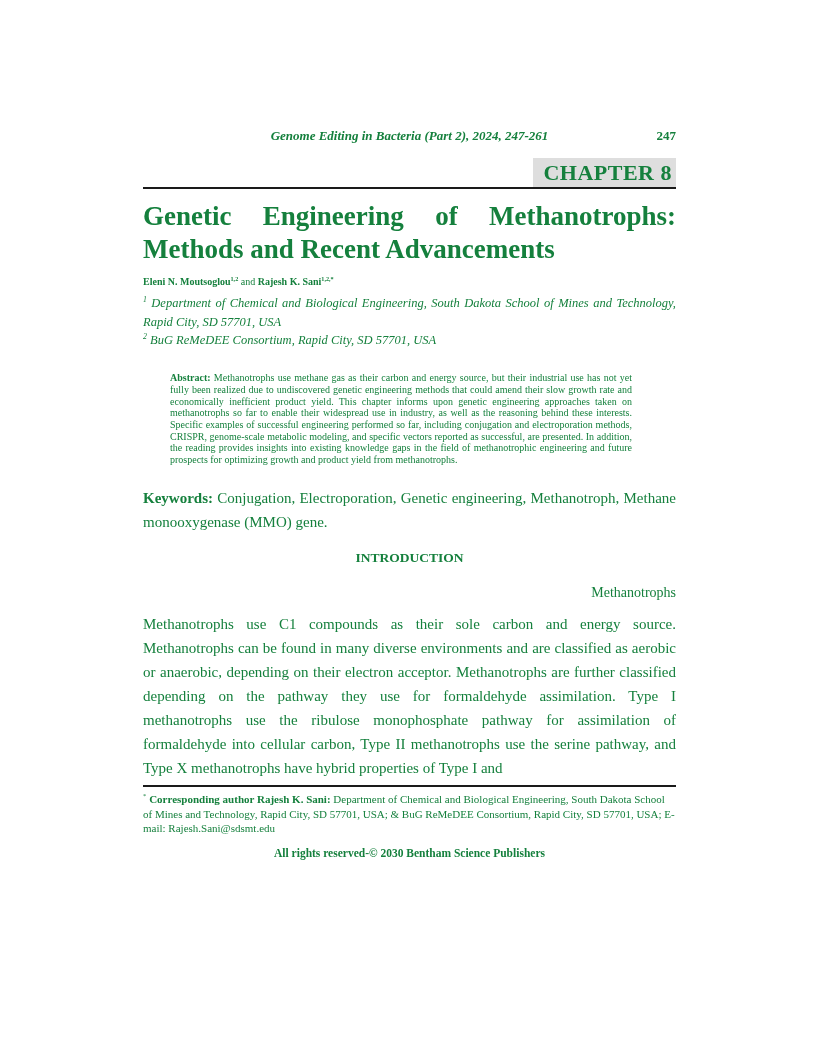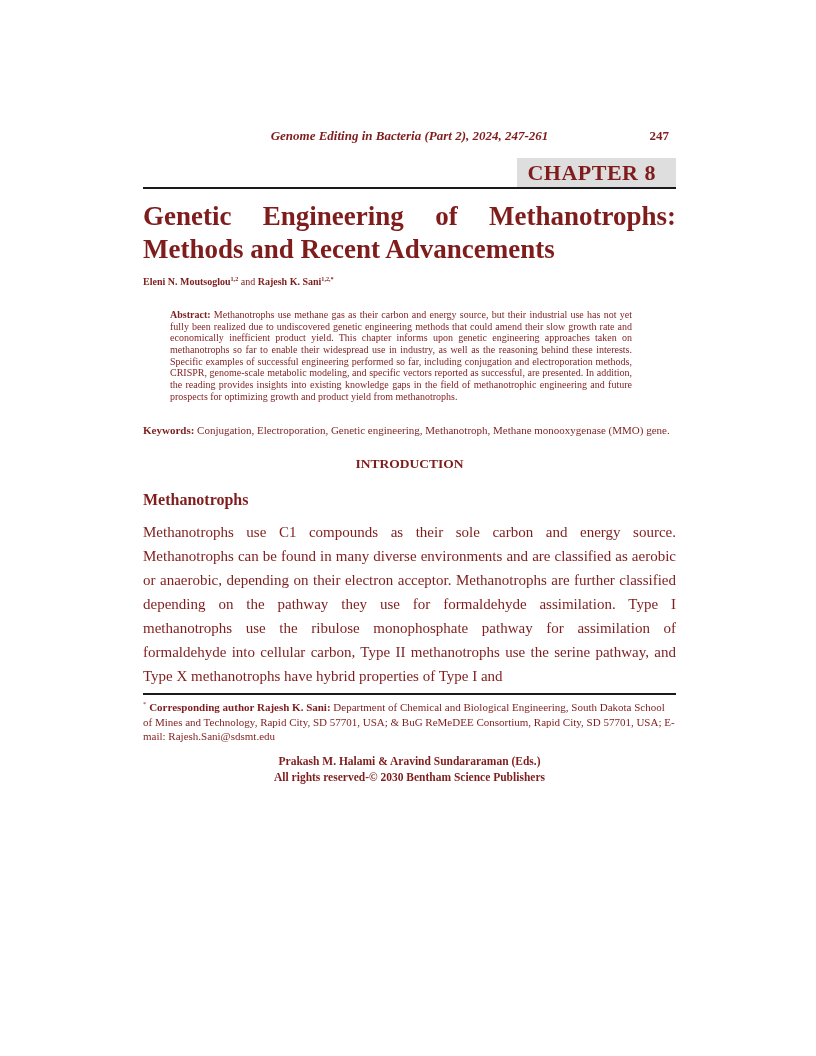--- a/index.html
+++ b/index.html
@@ -3,47 +3,47 @@
 <meta charset="utf-8">
 <style>
   * { margin: 0; padding: 0; box-sizing: border-box; }
   html, body { background: #ffffff; }
   .page {
     position: relative;
     width: 816px;
     height: 896px;
     margin: 0 auto;
     background: #ffffff;
-    color: #7f1d1d;
+    color: #15803d;
     font-family: "Liberation Serif", "DejaVu Serif", serif;
     padding: 128px 140px 0 143px;
   }
   
   .running-header {
     position: relative;
     text-align: center;
     font-size: 13px;
     font-weight: bold;
     height: 17px;
   }
   .journal-ref { font-style: italic; }
-  .page-number { position: absolute; right: 7px; top: 0; font-style: normal; }
+  .page-number { position: absolute; right: 0; top: 0; font-style: normal; }
   
   .badge-row {
     margin-top: 13px;
     text-align: right;
     border-bottom: 2px solid #1a1a1a;
   }
   .chapter-badge {
     display: inline-block;
     background: #dedede;
     font-size: 22px;
     font-weight: bold;
     letter-spacing: 0.5px;
-    padding: 2px 20px 1px 10px;
+    padding: 2px 4px 1px 10px;
     vertical-align: bottom;
   }
   
   .chapter-title {
     margin-top: 11px;
     font-size: 27px;
     font-weight: bold;
     line-height: 1.24;
     text-align: justify;
   }
@@ -66,34 +66,35 @@
   .abstract {
     margin: 22px 44px 0 27px;
     font-size: 10px;
     line-height: 1.17;
     text-align: justify;
   }
   .abstract-label, .keywords-label { font-weight: bold; }
   
   .keywords {
     margin-top: 20px;
-    font-size: 11px;
+    font-size: 15px;
     line-height: 1.62;
     text-align: justify;
   }
   .section-heading {
     margin-top: 16px;
     font-size: 13.5px;
     font-weight: bold;
     text-align: center;
   }
   .subsection-heading {
     margin-top: 19px;
-    font-size: 16px;
-    font-weight: bold;
+    font-size: 14px;
+    font-weight: normal;
+    text-align: right;
   }
   .body-paragraph {
     margin-top: 11px;
     font-size: 15px;
     line-height: 1.6;
     text-align: justify;
   }
   
   .footnote {
     margin-top: 5px;
@@ -126,37 +127,40 @@
   <div class="badge-row">
     <span class="chapter-badge">CHAPTER 8</span>
   </div>
 
   <h1 class="chapter-title">Genetic Engineering of Methanotrophs: Methods and Recent Advancements</h1>
 
   <div class="authors">
     <span class="author-name">Eleni N. Moutsoglou</span><sup class="author-name">1,2</sup><span> and </span><span class="author-name">Rajesh K. Sani</span><sup class="author-name">1,2,*</sup>
   </div>
 
+  <div class="affiliations">
+    <div><sup>1</sup><span> Department of Chemical and Biological Engineering, South Dakota School of Mines and Technology, Rapid City, SD 57701, USA</span></div>
+    <div><sup>2</sup><span> BuG ReMeDEE Consortium, Rapid City, SD 57701, USA</span></div>
+  </div>
 
   <p class="abstract">
     <span class="abstract-label">Abstract:</span><span> Methanotrophs use methane gas as their carbon and energy source, but their industrial use has not yet fully been realized due to undiscovered genetic engineering methods that could amend their slow growth rate and economically inefficient product yield. This chapter informs upon genetic engineering approaches taken on methanotrophs so far to enable their widespread use in industry, as well as the reasoning behind these interests. Specific examples of successful engineering performed so far, including conjugation and electroporation methods, CRISPR, genome-scale metabolic modeling, and specific vectors reported as successful, are presented. In addition, the reading provides insights into existing knowledge gaps in the field of methanotrophic engineering and future prospects for optimizing growth and product yield from methanotrophs.</span>
   </p>
 
   <p class="keywords">
     <span class="keywords-label">Keywords:</span><span> Conjugation, Electroporation, Genetic engineering, Methanotroph, Methane monooxygenase (MMO) gene.</span>
   </p>
 
   <h2 class="section-heading">INTRODUCTION</h2>
 
   <h3 class="subsection-heading">Methanotrophs</h3>
 
   <p class="body-paragraph">Methanotrophs use C1 compounds as their sole carbon and energy source. Methanotrophs can be found in many diverse environments and are classified as aerobic or anaerobic, depending on their electron acceptor. Methanotrophs are further classified depending on the pathway they use for formaldehyde assimilation. Type I methanotrophs use the ribulose monophosphate pathway for assimilation of formaldehyde into cellular carbon, Type II methanotrophs use the serine pathway, and Type X methanotrophs have hybrid properties of Type I and</p>
 
   <div class="footnote">
     <sup>*</sup><span class="footnote-bold"> Corresponding author Rajesh K. Sani:</span><span> Department of Chemical and Biological Engineering, South Dakota School of Mines and Technology, Rapid City, SD 57701, USA; &amp; BuG ReMeDEE Consortium, Rapid City, SD 57701, USA; E-mail: Rajesh.Sani@sdsmt.edu</span>
   </div>
 
   <div class="page-footer">
-    <div>Prakash M. Halami &amp; Aravind Sundararaman (Eds.)</div>
     <div>All rights reserved-© 2030 Bentham Science Publishers</div>
   </div>
 
 </div>
 
 </body></html>

